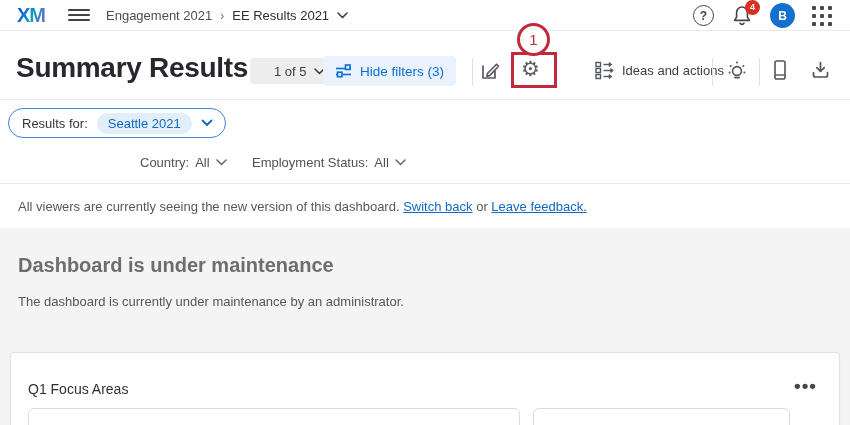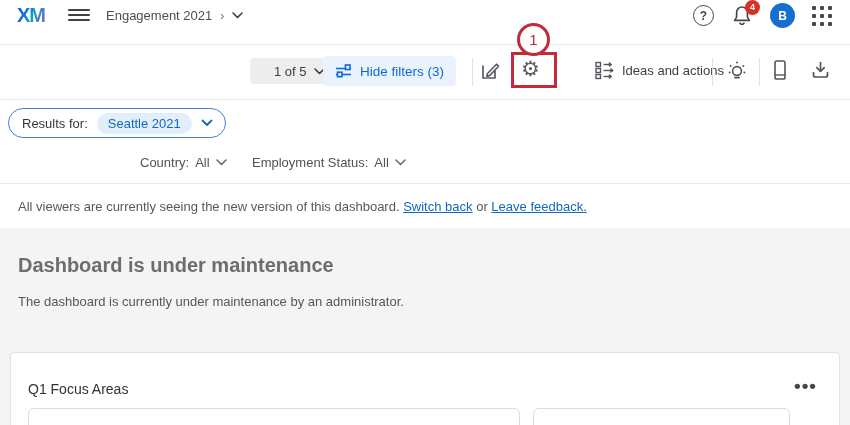--- a/index.html
+++ b/index.html
@@ -4,21 +4,21 @@
 <style>
   * { margin:0; padding:0; box-sizing:border-box; }
   html,body { background:#fff; }
   .screen {
     position:relative; width:850px; height:425px; overflow:hidden;
     font-family:"Liberation Sans", sans-serif; background:#fff; color:#2f3338;
   }
   svg { display:block; }
 
   
-  .topbar { position:absolute; left:0; top:0; width:850px; height:45px; background:#fff; border-bottom:1px solid #e9e9e9; }
+  .topbar { position:absolute; left:0; top:0; width:850px; height:31px; background:#fff; border-bottom:1px solid #e9e9e9; }
   .logo { position:absolute; left:17px; top:4px; font-size:20px; font-weight:bold; letter-spacing:-1px;
           background:linear-gradient(115deg,#1557d6 15%,#0aa2c0 55%,#7a5fd0 95%);
           -webkit-background-clip:text; background-clip:text; color:transparent; }
   .hamburger { position:absolute; left:68px; top:9px; width:22px; height:13px; cursor:pointer; }
   .hamburger i { display:block; height:2px; background:#3d4147; margin-bottom:3px; border-radius:1px; }
   .breadcrumb { position:absolute; left:106px; top:0; height:31px; display:flex; align-items:center; gap:8px; font-size:13px; }
   .bc1 { color:#4a4e54; }
   .bc-sep { color:#6a6e74; font-size:12px; }
   .bc2 { color:#2b2e33; }
   .topbar-right { position:absolute; right:18px; top:0; height:31px; display:flex; align-items:center; gap:17px; }
@@ -90,20 +90,21 @@
   <div class="topbar">
     <div class="logo">XM</div>
     <div class="hamburger">
         <i></i>
         <i></i>
         <i></i>
       </div>
     <div class="breadcrumb">
       <span class="bc1">Engagement 2021</span>
       <span class="bc-sep">›</span>
+      <span class="bc2">EE Results 2021</span>
       <span>
         <svg width="11" height="7" viewBox="0 0 11 7">
             <polyline points="1,1 5.5,5.5 10,1" fill="none" stroke="#3d4147" stroke-width="1.6" stroke-linecap="round" stroke-linejoin="round"></polyline>
           </svg>
       </span>
     </div>
     <div class="topbar-right">
       <div class="help-circle">
           <span>?</span>
         </div>
@@ -122,20 +123,21 @@
           <i></i>
           <i></i>
           <i></i>
           <i></i>
           <i></i>
           <i></i>
         </div>
     </div>
   </div>
 
+  <div class="page-title">Summary Results</div>
 
   <div class="page-pill">
     <span>1 of 5</span>
     <svg width="11" height="7" viewBox="0 0 11 7">
         <polyline points="1,1 5.5,5.5 10,1" fill="none" stroke="#3c4043" stroke-width="1.6" stroke-linecap="round" stroke-linejoin="round"></polyline>
       </svg>
   </div>
 
   <button class="hide-filters-btn">
     <svg width="17" height="15" viewBox="0 0 17 15">

